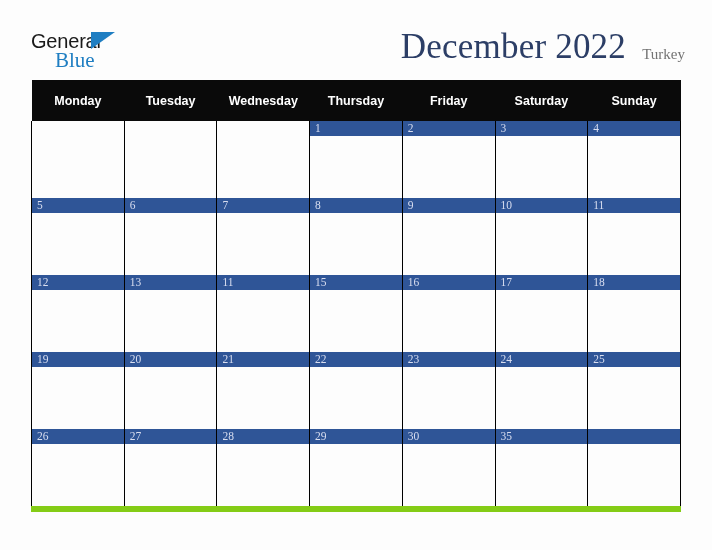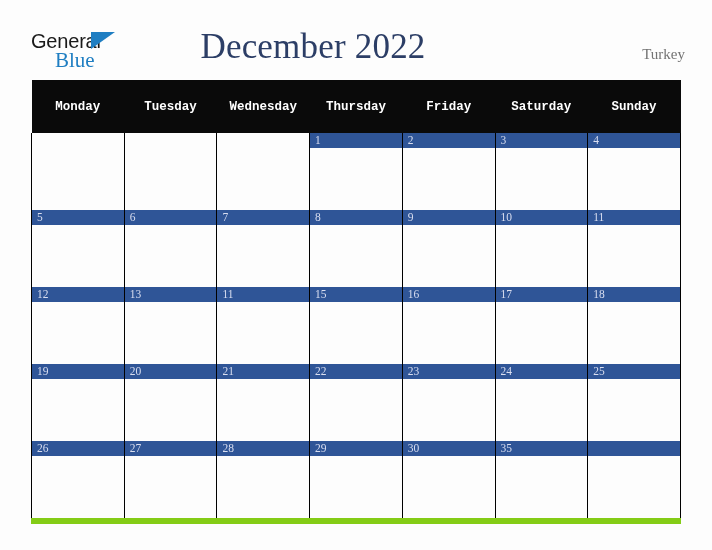--- a/index.html
+++ b/index.html
@@ -64,21 +64,21 @@
     height: 0;
     border-top: 17px solid #1f7ec2;
     border-right: 24px solid transparent;
   }
 
   .title {
     position: absolute;
     left: 0;
     top: 27px;
     width: 626px;
-    text-align: center;
+    text-align: right;
     font-family: "Liberation Serif", serif;
     font-size: 35px;
     color: #2c3e66;
     letter-spacing: 0.2px;
   }
 
   .region {
     position: absolute;
     right: 27px;
     top: 46px;
@@ -93,25 +93,25 @@
     left: 31px;
     top: 80px;
     width: 650px;
     border-collapse: collapse;
     table-layout: fixed;
   }
 
   .cal th {
     background: #0a0a0a;
     color: #ffffff;
-    font-family: Liberation Mono, monospace;
+    font-family: Liberation Sans, sans-serif;
     font-size: 12.5px;
     font-weight: bold;
     height: 37px;
-    padding: 8px;
+    padding: 2px;
     text-align: center;
     border: none;
   }
 
   .cal td {
     padding: 0;
     vertical-align: top;
     height: 77px;
     border-left: 1px solid #000000;
     border-right: 1px solid #000000;

